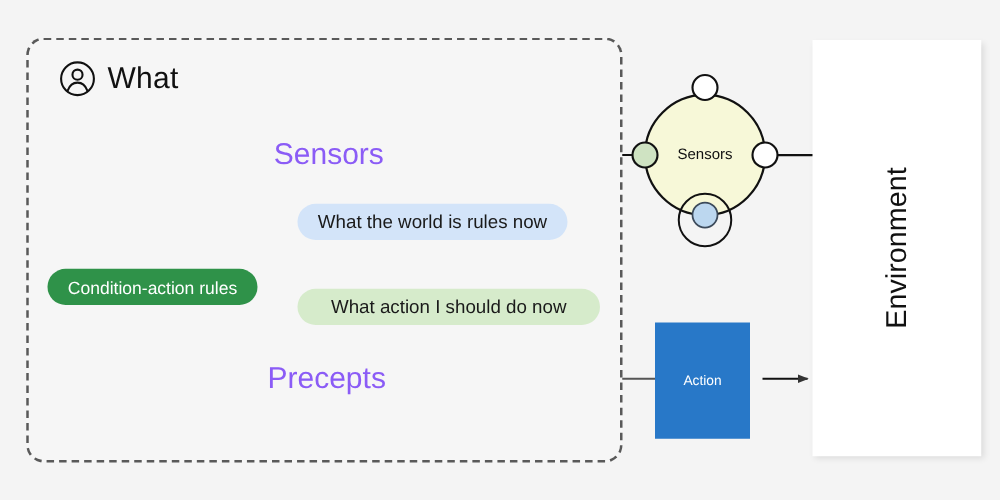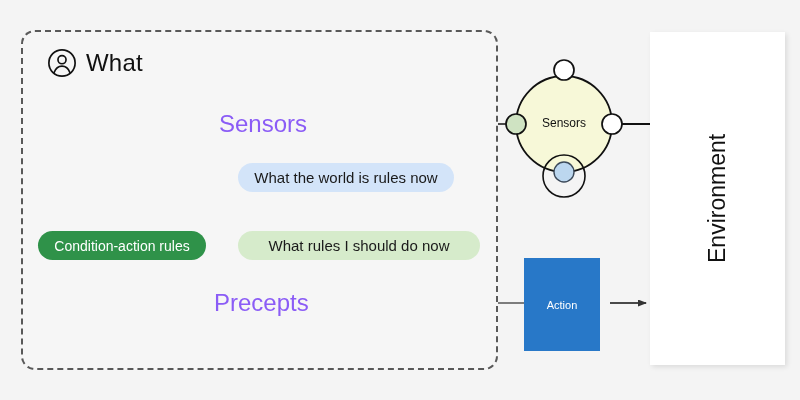--- a/index.html
+++ b/index.html
@@ -80,21 +80,21 @@
     font-size: 15px;
   }
   .pill-action-q {
     left: 238px; top: 231px;
     width: 242px; height: 29px;
     background: #d6ebcb;
     color: #1a1a1a;
     font-size: 15px;
   }
   .pill-rules {
-    left: 38px; top: 231px;
+    left: 38px; top: 215px;
     width: 168px; height: 29px;
     background: #2f9249;
     color: #ffffff;
     font-size: 14px;
   }
 
   
   .precepts-wrap {
     position: absolute;
     left: 510px;
@@ -202,21 +202,21 @@
       <path d="M7.6 26.2 C9.4 21.2 13 19.3 16 19.3 C19 19.3 22.6 21.2 24.4 26.2" fill="none" stroke="#111111" stroke-width="1.8" stroke-linecap="round"></path>
     </svg>
   </span>
   <span class="agent-label">What</span>
 </div>
 
 <div class="node-label sensors-label">Sensors</div>
 <div class="node-label actuators-label">Precepts</div>
 
 <div class="pill pill-world">What the world is rules now</div>
-<div class="pill pill-action-q">What rules I should do now</div>
+<div class="pill pill-action-q">What action I should do now</div>
 <div class="pill pill-rules">Condition-action rules</div>
 
 <div class="precepts-wrap">
   <div class="precepts-label">Sensors</div>
 </div>
 
 <div class="action-box">Action</div>
 
 <div class="env-panel">
   <div class="env-label">Environment</div>

